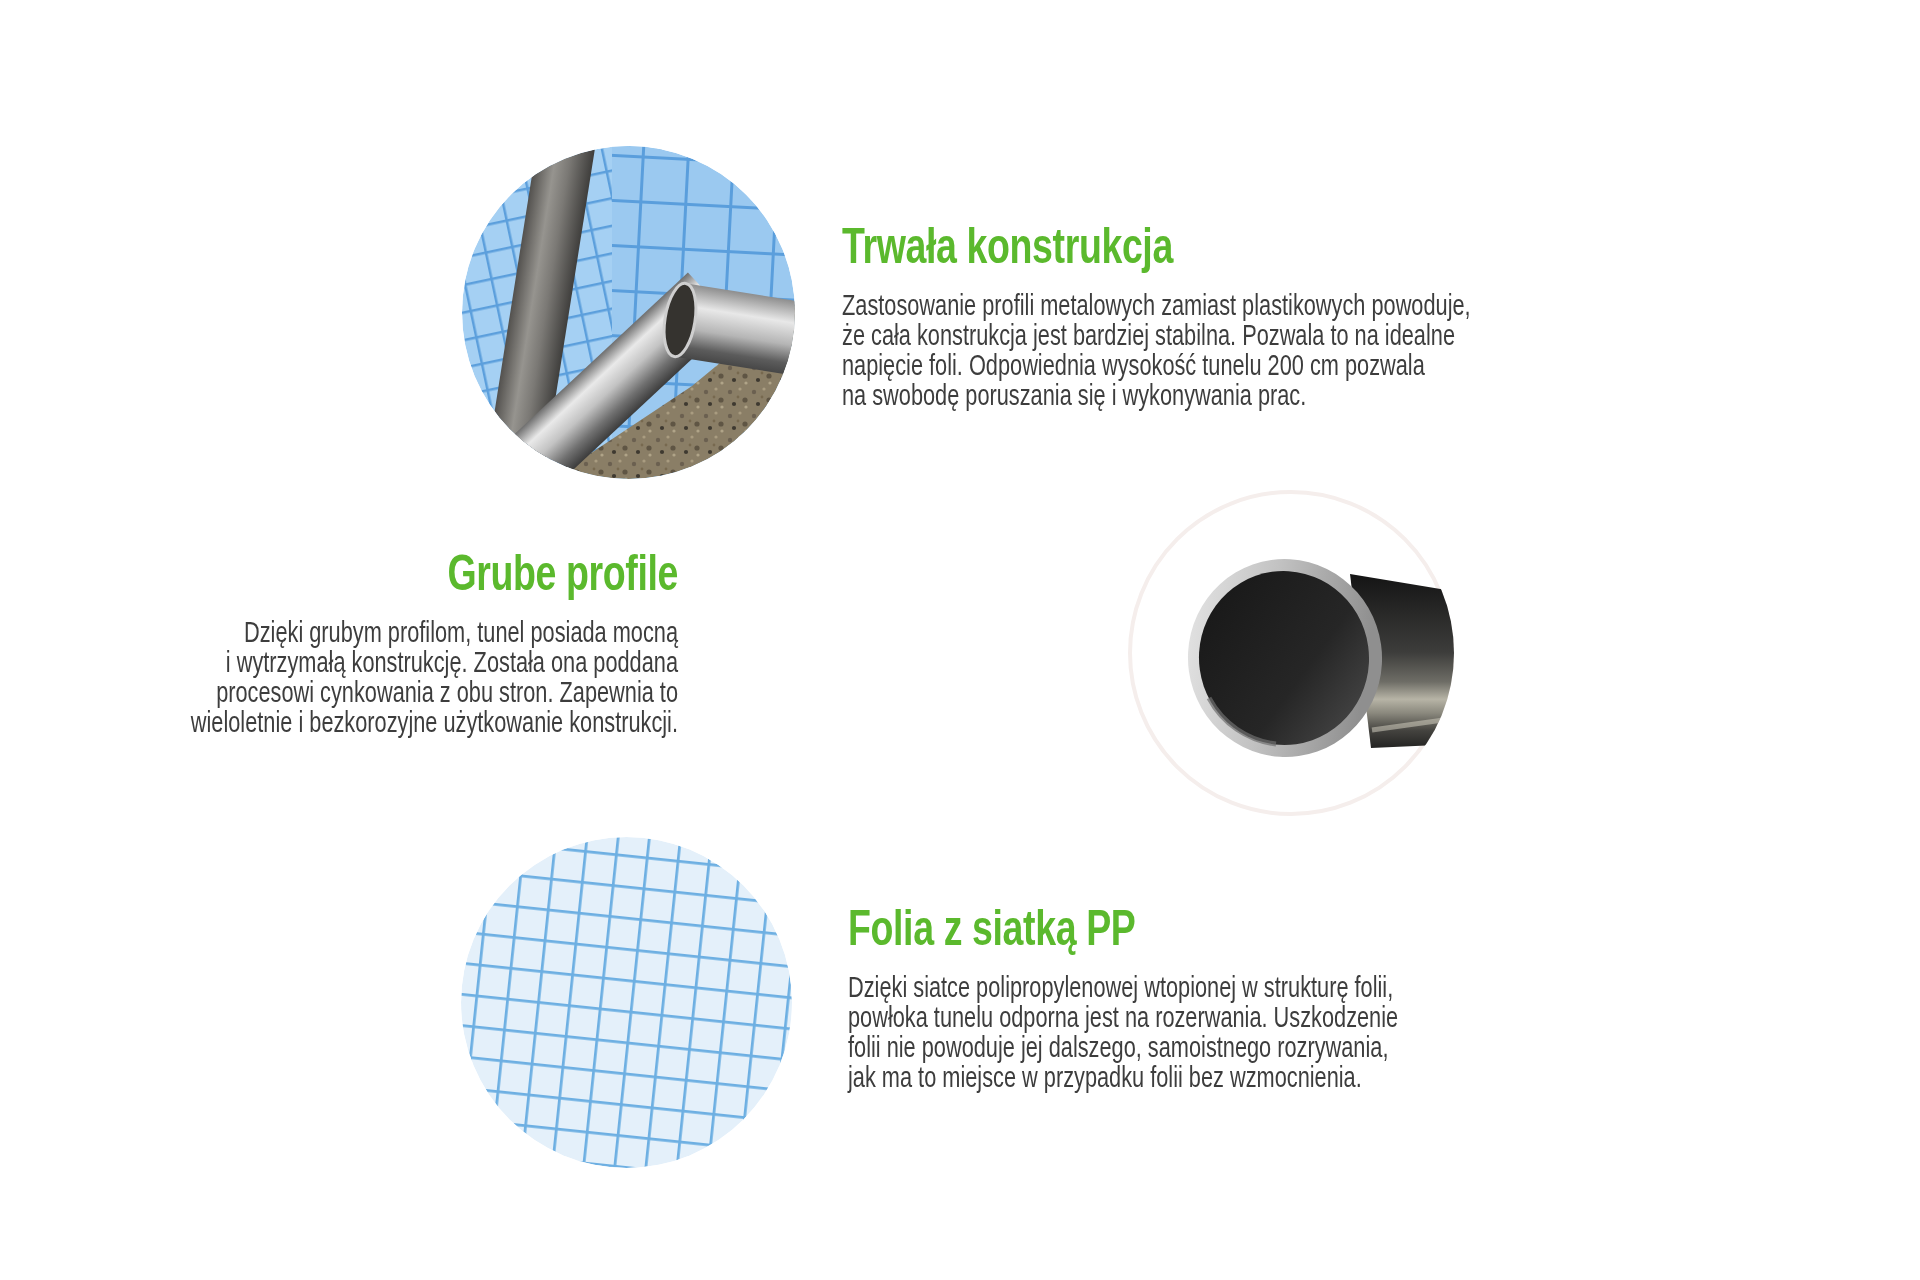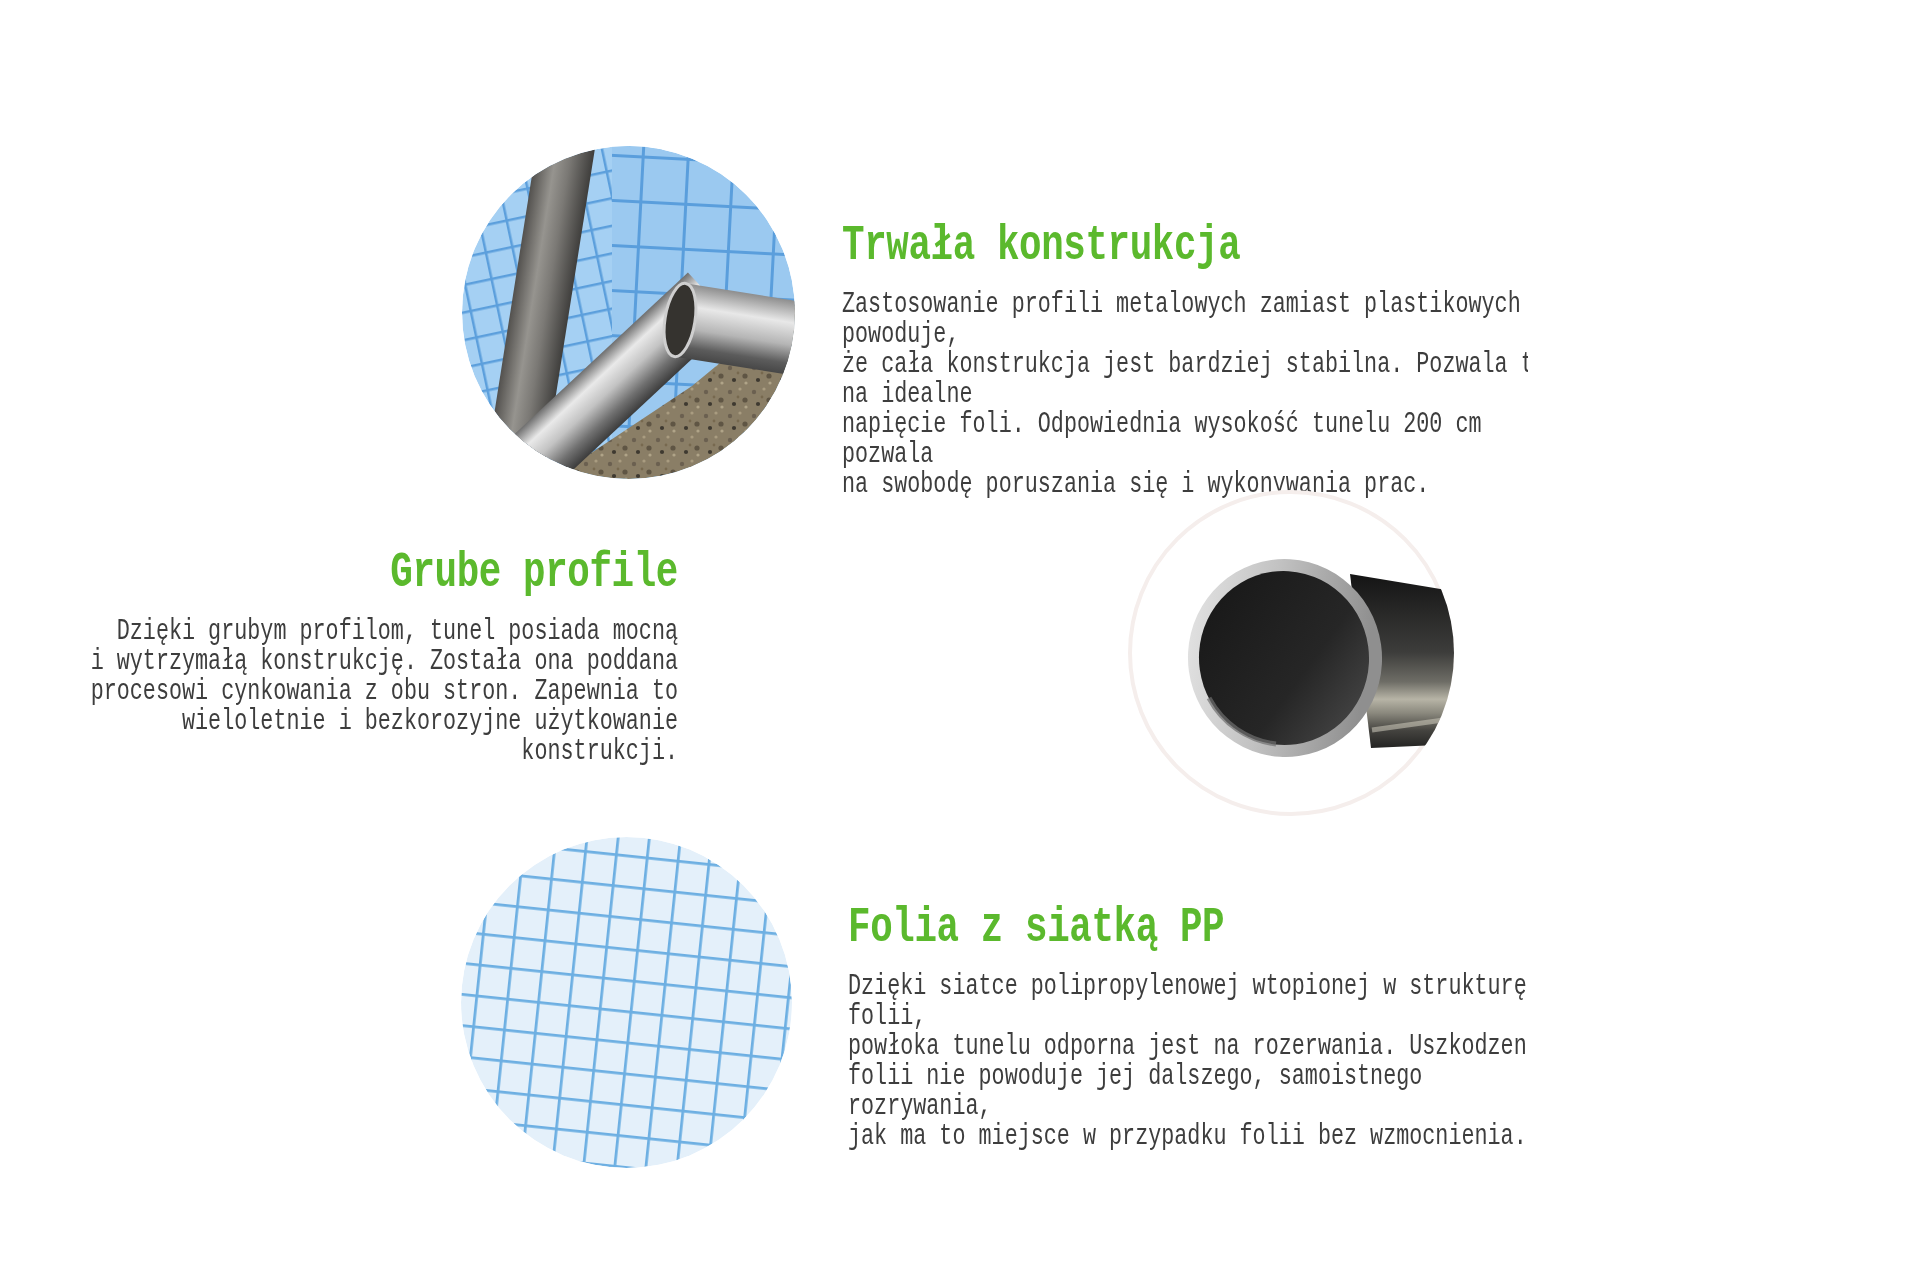--- a/index.html
+++ b/index.html
@@ -2,21 +2,21 @@
 <html lang="pl" style="--heading-green: #5bb92d; --body-text: #3d3d3d;"><head>
 <meta charset="utf-8">
 <style>
   html, body { margin: 0; padding: 0; background: #ffffff; }
   .canvas {
     position: relative;
     width: 1528px;
     height: 1280px;
     background: #ffffff;
     overflow: hidden;
-    font-family: Liberation Mono, monospace;
+    font-family: Liberation Sans, sans-serif;
   }
   .circle-img { position: absolute; border-radius: 50%; }
   .textblock { position: absolute; transform: scaleX(0.75); }
   .textblock.align-left  { transform-origin: left top; }
   .textblock.align-right { transform-origin: right top; text-align: right; }
   .feature-heading {
     margin: 0;
     font-size: 50px;
     line-height: 52px;
     font-weight: bold;

